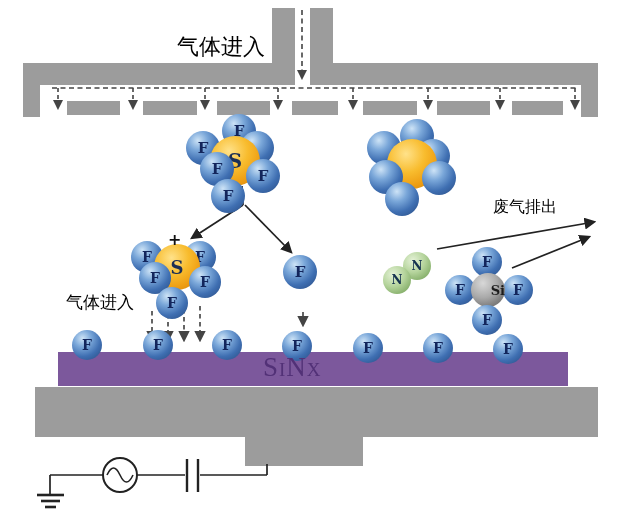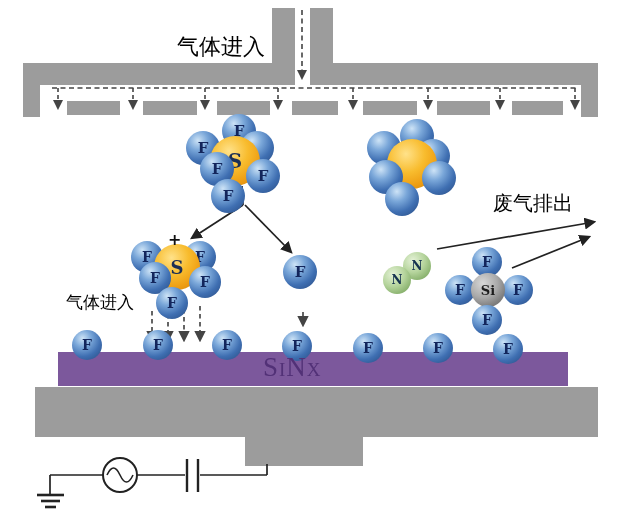--- a/index.html
+++ b/index.html
@@ -8,21 +8,21 @@
   .part{position:absolute;background:#9c9c9c;}
   .substrate{position:absolute;background:#7c589c;}
   .lbl{position:absolute;color:#000;white-space:nowrap;line-height:1.1;}
   .snx{font-variant:small-caps;color:#523177;letter-spacing:1px;}
   .plus{position:absolute;color:#111;font-weight:bold;font-family:"DejaVu Sans",sans-serif;}
   .ball{position:absolute;border-radius:50%;display:flex;align-items:center;justify-content:center;
         font-family:"DejaVu Serif",serif;font-weight:bold;}
   .f{background:radial-gradient(circle at 35% 28%, #cde3f6 0%, #7aa7d9 30%, #3f6fb2 62%, #27497f 100%);color:#13265c;}
   .s{background:radial-gradient(circle at 38% 30%, #ffe28a 0%, #f8bc2e 40%, #ee9d12 70%, #c67d10 100%);color:#1c2f55;}
   .n{background:radial-gradient(circle at 35% 30%, #e4f1d6 0%, #b5d49c 45%, #8cb471 75%, #6f9c57 100%);color:#15324f;}
-  .si{background:radial-gradient(circle at 35% 30%, #d8d8d8 0%, #a9a9a9 45%, #828282 70%, #5c5c5c 100%);color:#1c1c1c;}
+  .si{background:radial-gradient(circle at 35% 30%, #d8d8d8 0%, #a9a9a9 45%, #828282 70%, #5c5c5c 100%);color:#1c1c1c;justify-content:flex-end;}
   svg.layer{position:absolute;left:0;top:0;z-index:2;}
   .z1{z-index:1}.z3{z-index:3}.z4{z-index:4}
 </style>
 </head>
 <body>
 
 <div class="canvas">
 
   <div class="part z1" style="left:272px;top:8px;width:23px;height:57px;"></div>
   <div class="part z1" style="left:310px;top:8px;width:23px;height:57px;"></div>
@@ -204,16 +204,16 @@
     </div>
   <div class="ball f z3" style="left:423px;top:333px;width:30px;height:30px;font-size:14px;">
       <span>F</span>
     </div>
   <div class="ball f z3" style="left:493px;top:334px;width:30px;height:30px;font-size:14px;">
       <span>F</span>
     </div>
 
   <div class="lbl z4" style="left:177px;top:35px;font-size:22px;">气体进入</div>
   <div class="lbl z4" style="left:66px;top:294px;font-size:17px;">气体进入</div>
-  <div class="lbl z4" style="left:493px;top:192px;font-size:20px;">废气排出</div>
+  <div class="lbl z4" style="left:493px;top:198px;font-size:16px;">废气排出</div>
   <div class="lbl snx z4" style="left:263px;top:353px;font-size:27px;text-align:right;">SiNx</div>
 
 </div>
 
 </body></html>

